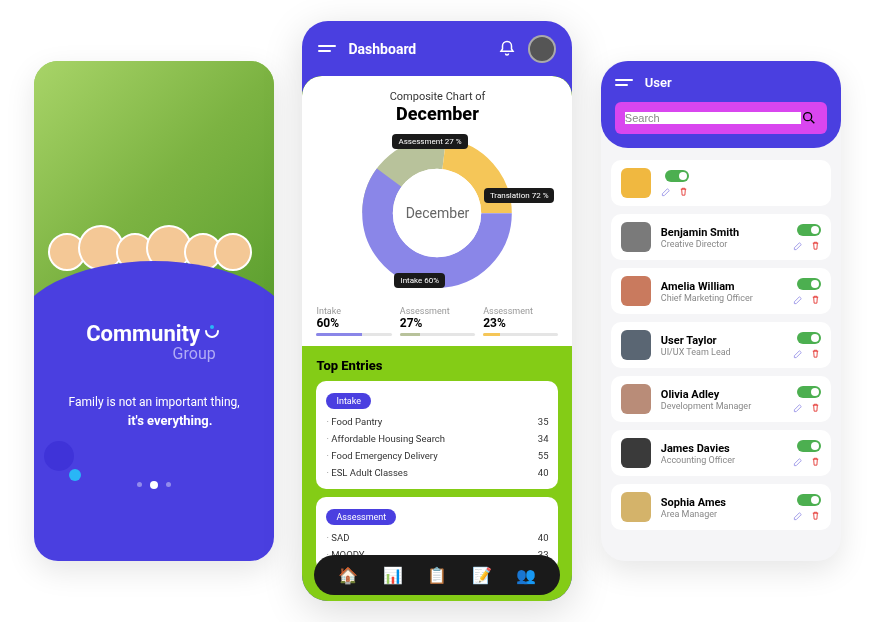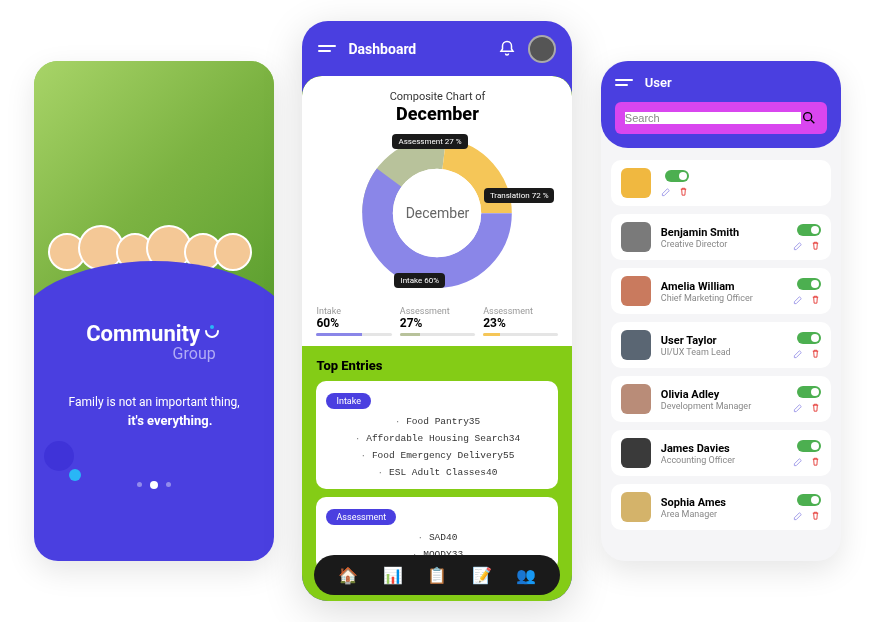--- a/index.html
+++ b/index.html
@@ -166,25 +166,24 @@
   display: inline-block;
   background: #4a3fe0;
   color: #fff;
   font-size: 9px;
   padding: 3px 10px;
   border-radius: 10px;
   margin-bottom: 4px;
 }
 .entry-row {
   display: flex;
-  justify-content: center;
+  justify-content: space-between;
   font-size: 9.5px;
   padding: 3px 0;
   color: #333;
-  font-family: Liberation Mono, monospace;
 }
 .entry-row .lbl::before { content: "· "; color: #888; }
 .bottom-nav {
   position: absolute;
   bottom: 6px; left: 12px; right: 12px;
   height: 40px;
   background: #1a1a1a;
   border-radius: 20px;
   display: flex;
   align-items: center;

